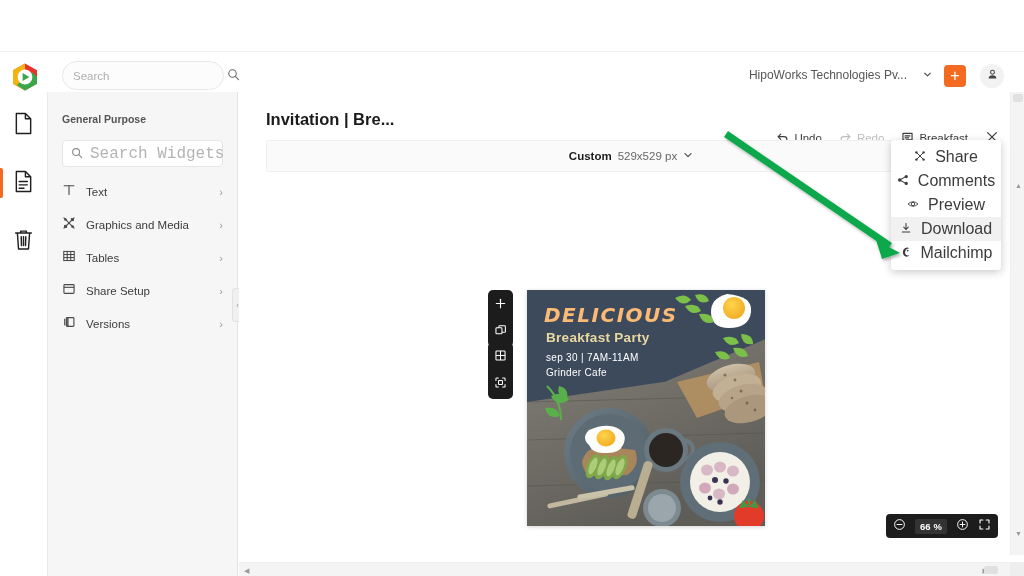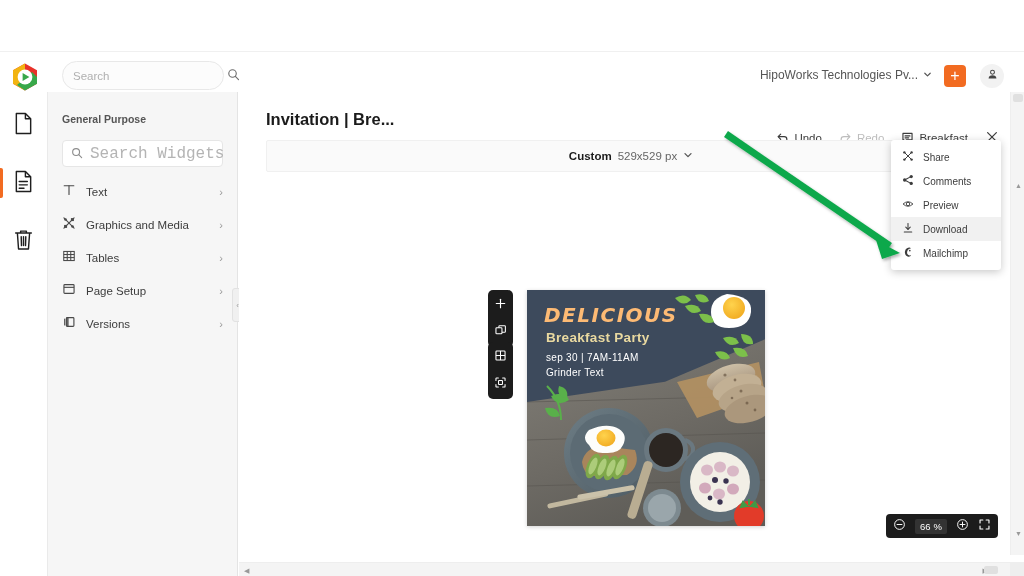--- a/index.html
+++ b/index.html
@@ -23,21 +23,21 @@
     background:#fcfcfc; border:1px solid #e8e8e8; border-radius:15px;
     display:flex; align-items:center; padding:0 10px;
   }
   .search-wrap input {
     border:0; outline:0; background:transparent; flex:1;
     font-size:11.5px; color:#555; font-family:"Liberation Sans",sans-serif;
   }
   .search-wrap input::placeholder { color:#b0b0b0; }
   .org-name {
     position:absolute; right:92px; top:68px; font-size:12px; color:#555;
-    display:flex; align-items:center; gap:5px; white-space:nowrap;
+    display:flex; align-items:center; gap:16px; white-space:nowrap;
   }
   .plus-btn {
     position:absolute; right:58px; top:65px; width:22px; height:22px;
     background:#f26b21; border-radius:4px; color:#fff;
     display:flex; align-items:center; justify-content:center;
     font-size:16px; line-height:1; font-weight:300;
   }
   .avatar-btn {
     position:absolute; right:20px; top:64px; width:24px; height:24px;
     background:#f2f2f2; border-radius:50%;
@@ -144,21 +144,21 @@
   .d-line2 { position:absolute; left:19px; top:77px; font-size:10px; color:#fff; letter-spacing:.3px; }
 
   
   .zoomctl {
     position:absolute; right:26px; bottom:38px; height:24px;
     background:#1c1c1c; border-radius:4px; display:flex; align-items:center;
     padding:0 7px; gap:9px;
   }
   .zoomctl .zval {
     background:#333; border-radius:2px; padding:2px 5px; color:#fff;
-    font-size:9.5px; font-weight:normal; display:flex; gap:3px;
+    font-size:9.5px; font-weight:bold; display:flex; gap:3px;
   }
 
   
   .vscroll {
     position:absolute; right:0; top:92px; width:14px; height:463px;
     background:#f4f4f4; border-left:1px solid #eee;
   }
   .hscroll {
     position:absolute; left:239px; bottom:0; width:771px; height:14px;
     background:#f4f4f4; border-top:1px solid #eee;
@@ -169,21 +169,21 @@
   .corner { position:absolute; right:0; bottom:0; width:14px; height:14px; background:#eeeeee; }
 
   
   .menu {
     position:absolute; left:891px; top:140px; width:110px;
     background:#fff; border-radius:3px; box-shadow:0 2px 9px rgba(0,0,0,.22);
     padding:5px 0; z-index:40;
   }
   .mitem {
     display:flex; align-items:center; gap:9px; height:24px; padding:0 11px;
-    font-size:10px; color:#3c3c3c;
+    font-size:16px; color:#3c3c3c;justify-content:center;
   }
   .mitem.hl { background:#f1f1f1; }
 
   
   .arrow-svg { position:absolute; left:0; top:0; width:1024px; height:576px; pointer-events:none; z-index:50; }
 </style>
 </head>
 <body>
 
 <div id="app">
@@ -320,21 +320,21 @@
         <span class="chev">›</span>
       </div>
 
       <div class="wrow">
         <span>
           <svg width="14" height="14" viewBox="0 0 16 16" fill="none" stroke="#4a4a4a" stroke-width="1.3">
             <rect x="2.2" y="3" width="11.6" height="10" rx="1"></rect>
             <line x1="2.2" y1="6.1" x2="13.8" y2="6.1"></line>
           </svg>
         </span>
-        <span class="wlabel">Page Setup</span>
+        <span class="wlabel">Share Setup</span>
         <span class="chev">›</span>
       </div>
 
       <div class="wrow">
         <span>
           <svg width="14" height="14" viewBox="0 0 16 16" fill="none" stroke="#4a4a4a" stroke-width="1.3">
             <rect x="5" y="3" width="8.6" height="10" rx="1"></rect>
             <path d="M3.1 4.6 V11.4" stroke-linecap="round"></path>
             <rect x="5" y="3" width="2.6" height="10" fill="#4a4a4a" stroke="none" opacity="0.85"></rect>
           </svg>
@@ -560,21 +560,21 @@
             <path d="M24 106 q14-6 18 4 q-12 8-18-4 Z"></path>
             <path d="M18 118 q13-2 15 8 q-12 4-15-8 Z"></path>
             <path d="M32 96 q10 2 8 12 q-11-1-8-12 Z"></path>
           </g>
           <path d="M20 96 q14 14 14 34" stroke="#59b04a" stroke-width="2" fill="none"></path>
         </svg>
 
         <div class="d-title">DELICIOUS</div>
         <div class="d-sub">Breakfast Party</div>
         <div class="d-line1">sep 30 | 7AM-11AM</div>
-        <div class="d-line2">Grinder Text</div>
+        <div class="d-line2">Grinder Cafe</div>
       </div>
 
       <div class="zoomctl">
         <span>
           <svg width="13" height="13" viewBox="0 0 16 16" fill="none" stroke="#fff" stroke-width="1.2">
             <circle cx="8" cy="8" r="6"></circle>
               <line x1="5" y1="8" x2="11" y2="8" stroke-linecap="round"></line>
           </svg>
         </span>
         <span class="zval">

